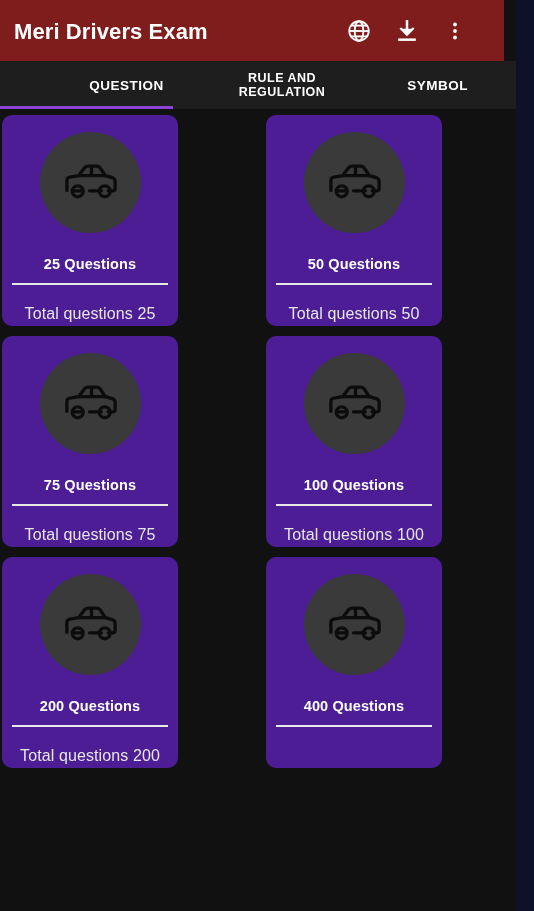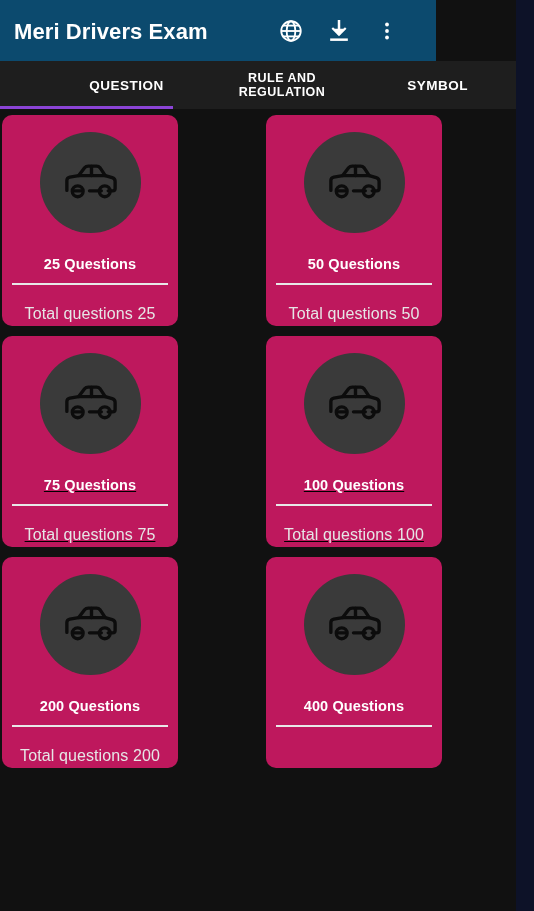--- a/index.html
+++ b/index.html
@@ -26,23 +26,23 @@
     right: 0;
     width: 18px;
     height: 911px;
     background: #0d1228;
   }
 
   
   .appbar {
     position: absolute;
     top: 0; left: 0;
-    width: 436px;
+    width: 504px;
     height: 61px;
-    background: #0c4a6e;
+    background: #7f1d1d;
     display: flex;
     align-items: center;
     padding: 0 27px 0 14px;
   }
 
   .app-title {
     color: #ffffff;
     font-size: 22px;
     font-weight: bold;
     letter-spacing: 0.1px;
@@ -118,32 +118,32 @@
 
   .grid {
     position: relative;
     width: 516px;
   }
 
   .card {
     position: absolute;
     width: 176px;
     height: 211px;
-    background: #be185d;
+    background: #4c1d95;
     border-radius: 10px;
     cursor: pointer;
     display: flex;
     flex-direction: column;
     align-items: center;
   }
 
   .card-col-0 { left: 2px; }
   .card-col-1 { left: 266px; }
   .card-row-0 { top: 3px; }
-  .card-row-1 { top: 224px; text-decoration: underline; }
+  .card-row-1 { top: 224px; }
   .card-row-2 { top: 445px; }
 
   .car-circle {
     width: 101px;
     height: 101px;
     border-radius: 50%;
     background: #3a3a3a;
     margin-top: 17px;
     display: flex;
     align-items: center;

